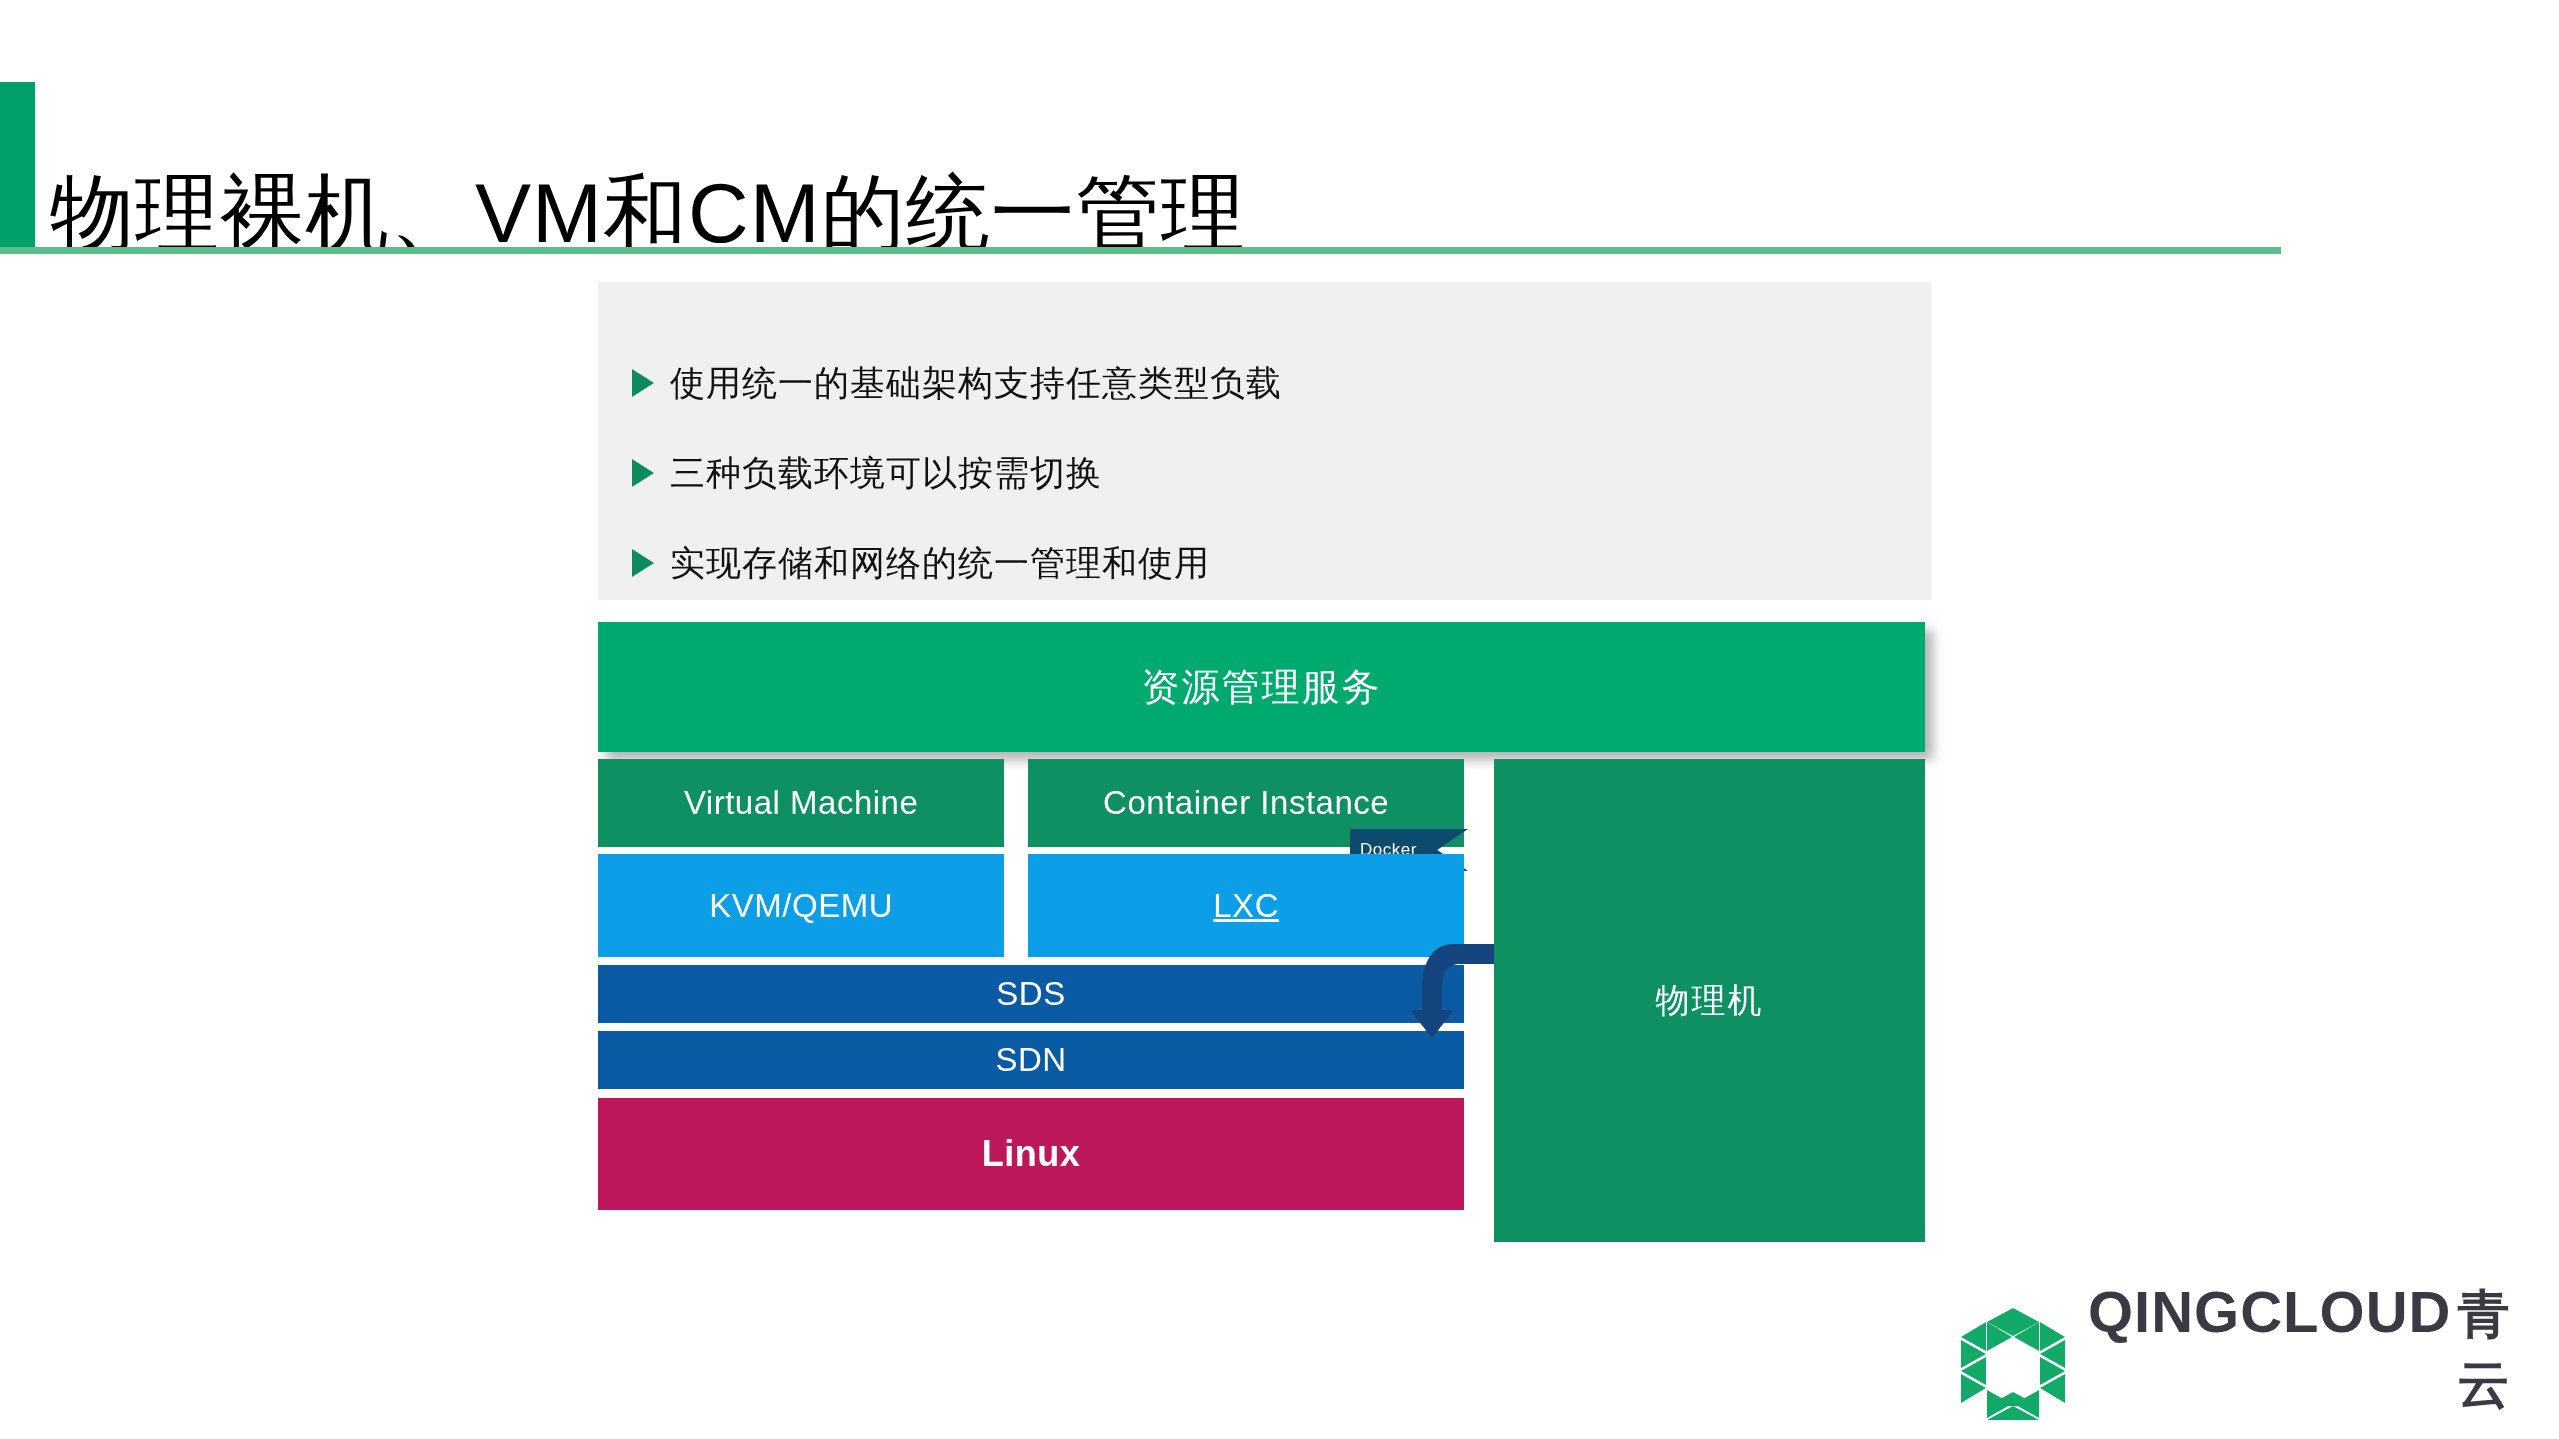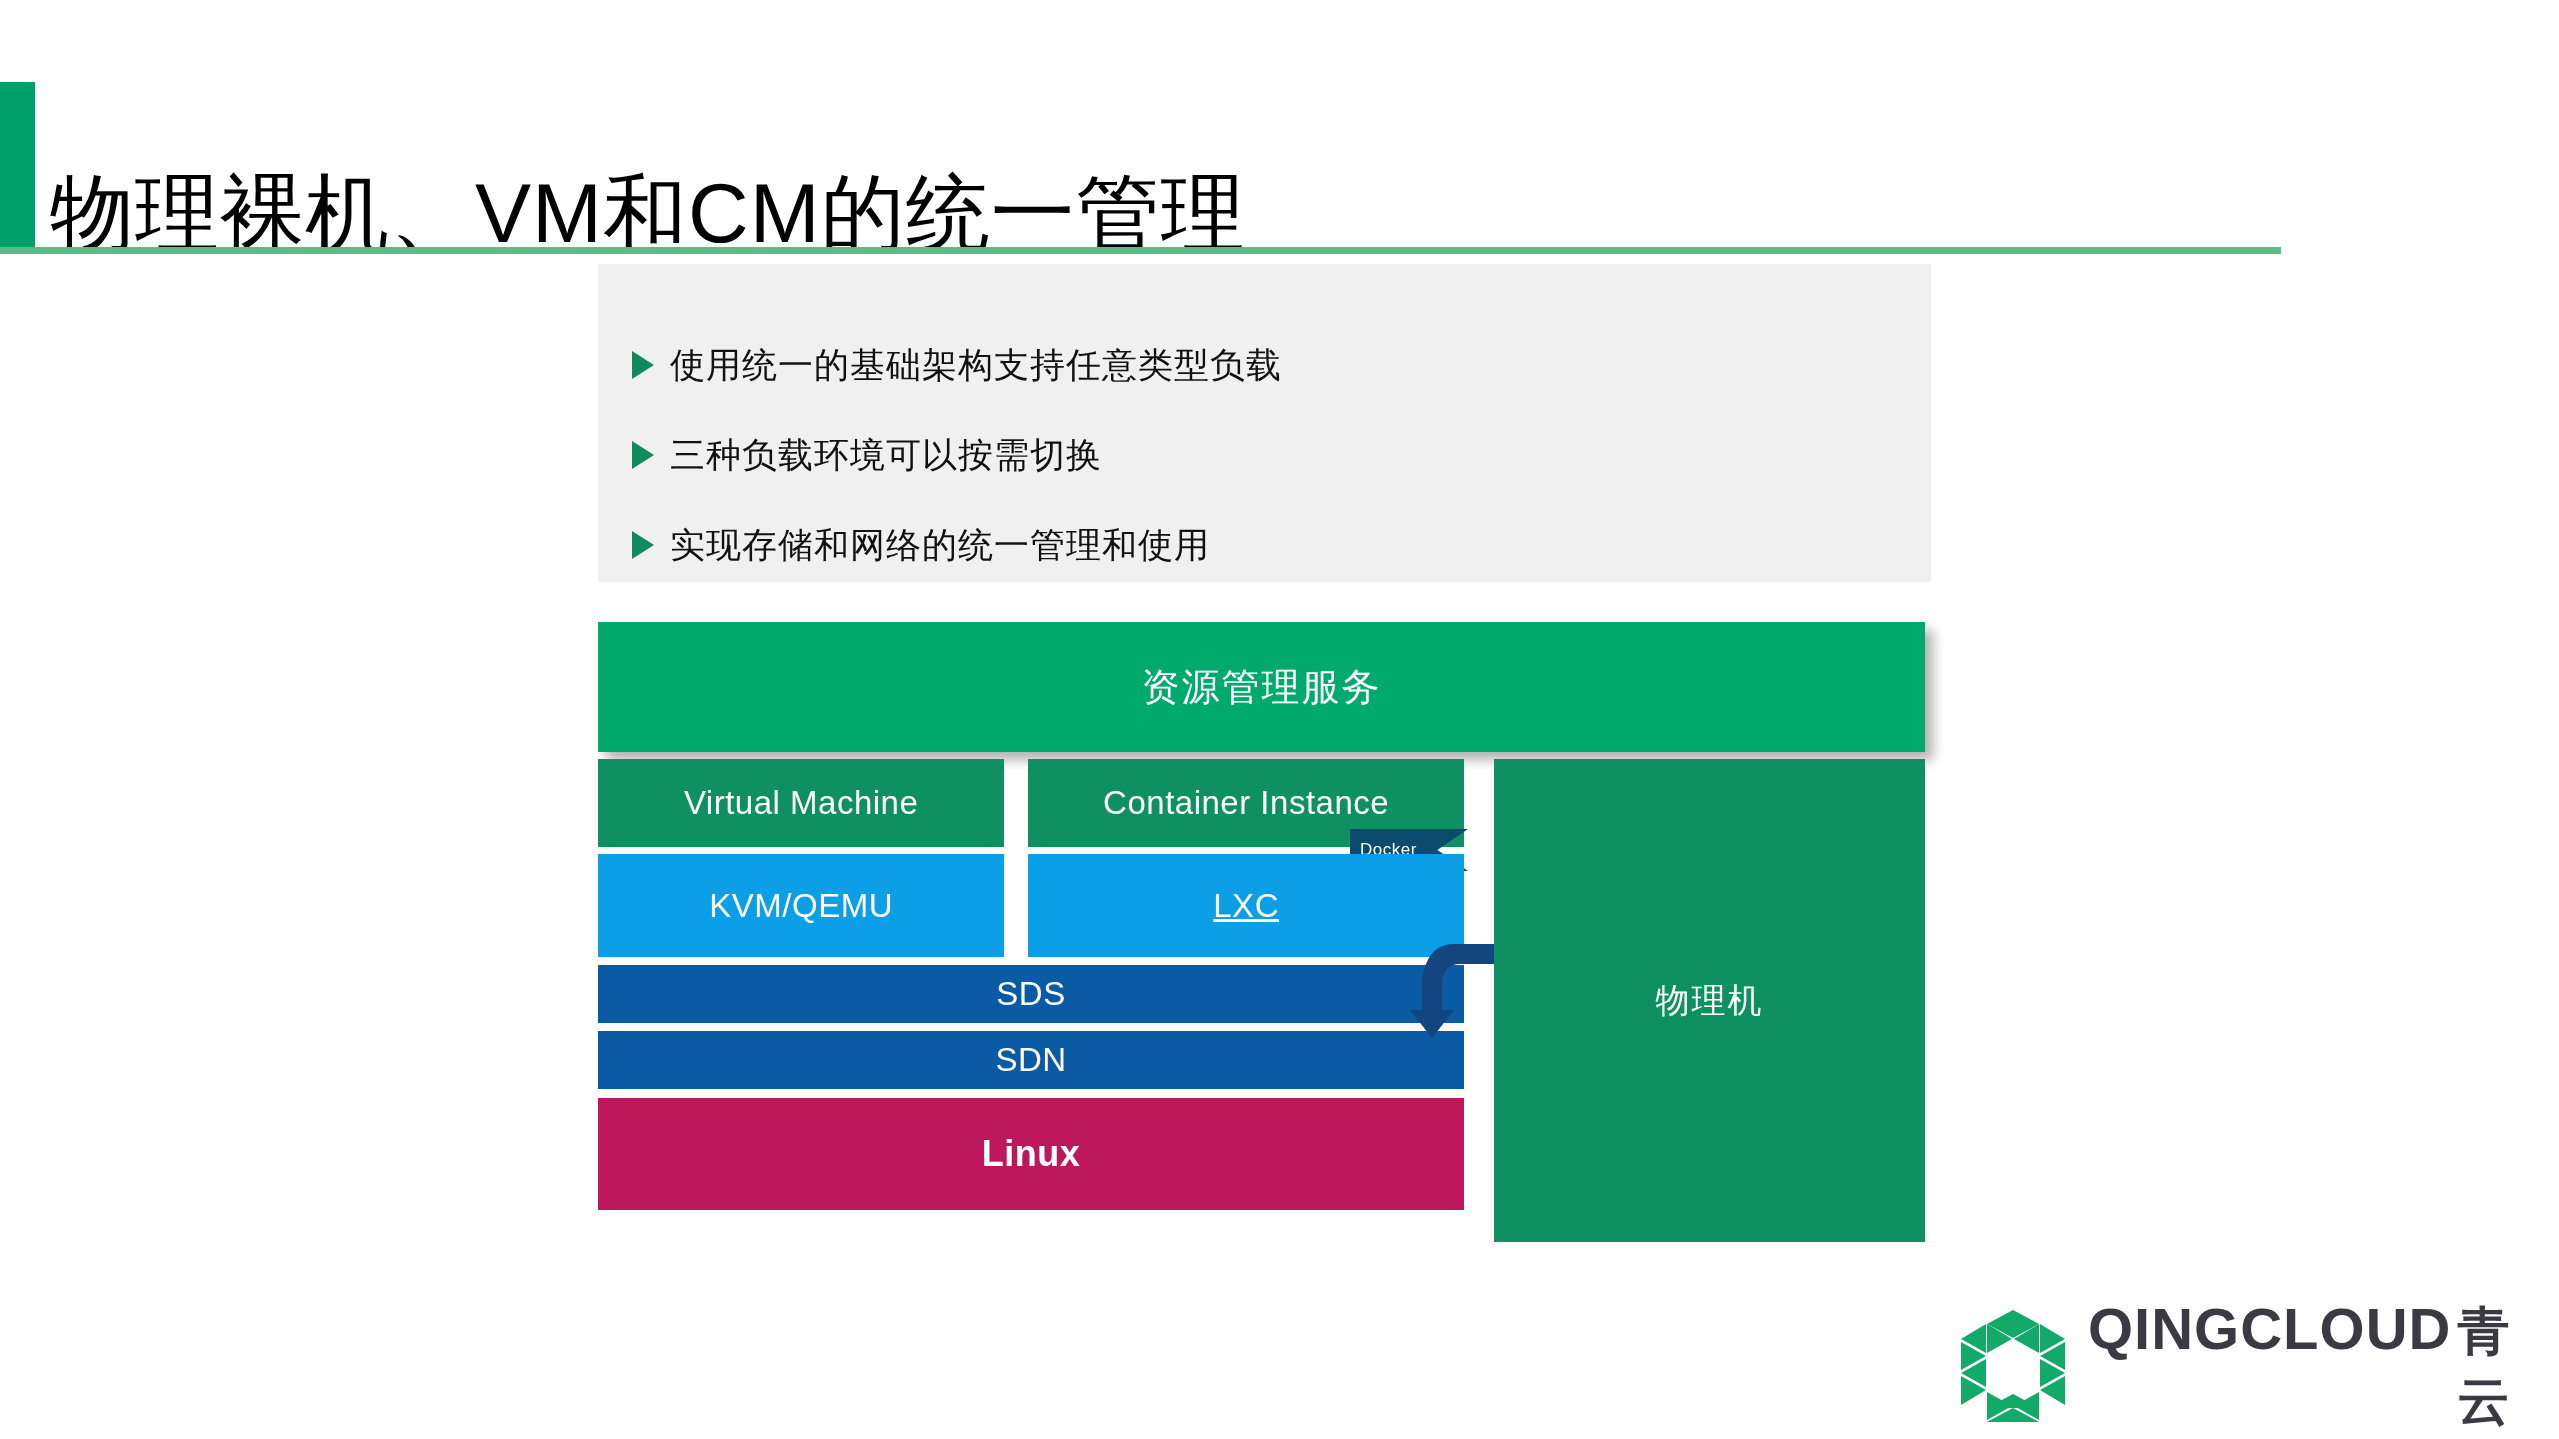--- a/index.html
+++ b/index.html
@@ -45,21 +45,21 @@
     color: #000000;
     letter-spacing: 1px;
     white-space: nowrap;
     font-weight: 400;
   }
 
   
   #bullet-panel {
     position: absolute;
     left: 598px;
-    top: 264px;
+    top: 282px;
     width: 1333px;
     height: 318px;
     background: #f0f0f0;
     box-sizing: border-box;
     padding: 56px 0 0 0;
   }
   .bullet-row {
     display: flex;
     align-items: center;
     height: 90px;
@@ -210,21 +210,21 @@
     letter-spacing: 2px;
   }
 
   
   #logo {
     position: absolute;
     left: 1960px;
     top: 1312px;
     height: 108px;
     display: flex;
-    align-items: center;
+    align-items: flex-end;
     gap: 22px;
   }
   #logo-mark { width: 106px; height: 112px; flex: 0 0 106px; }
   #logo-wordmark {
     font-size: 58px;
     font-weight: bold;
     color: #3b3a42;
     letter-spacing: 1px;
     display: flex;
     align-items: baseline;

